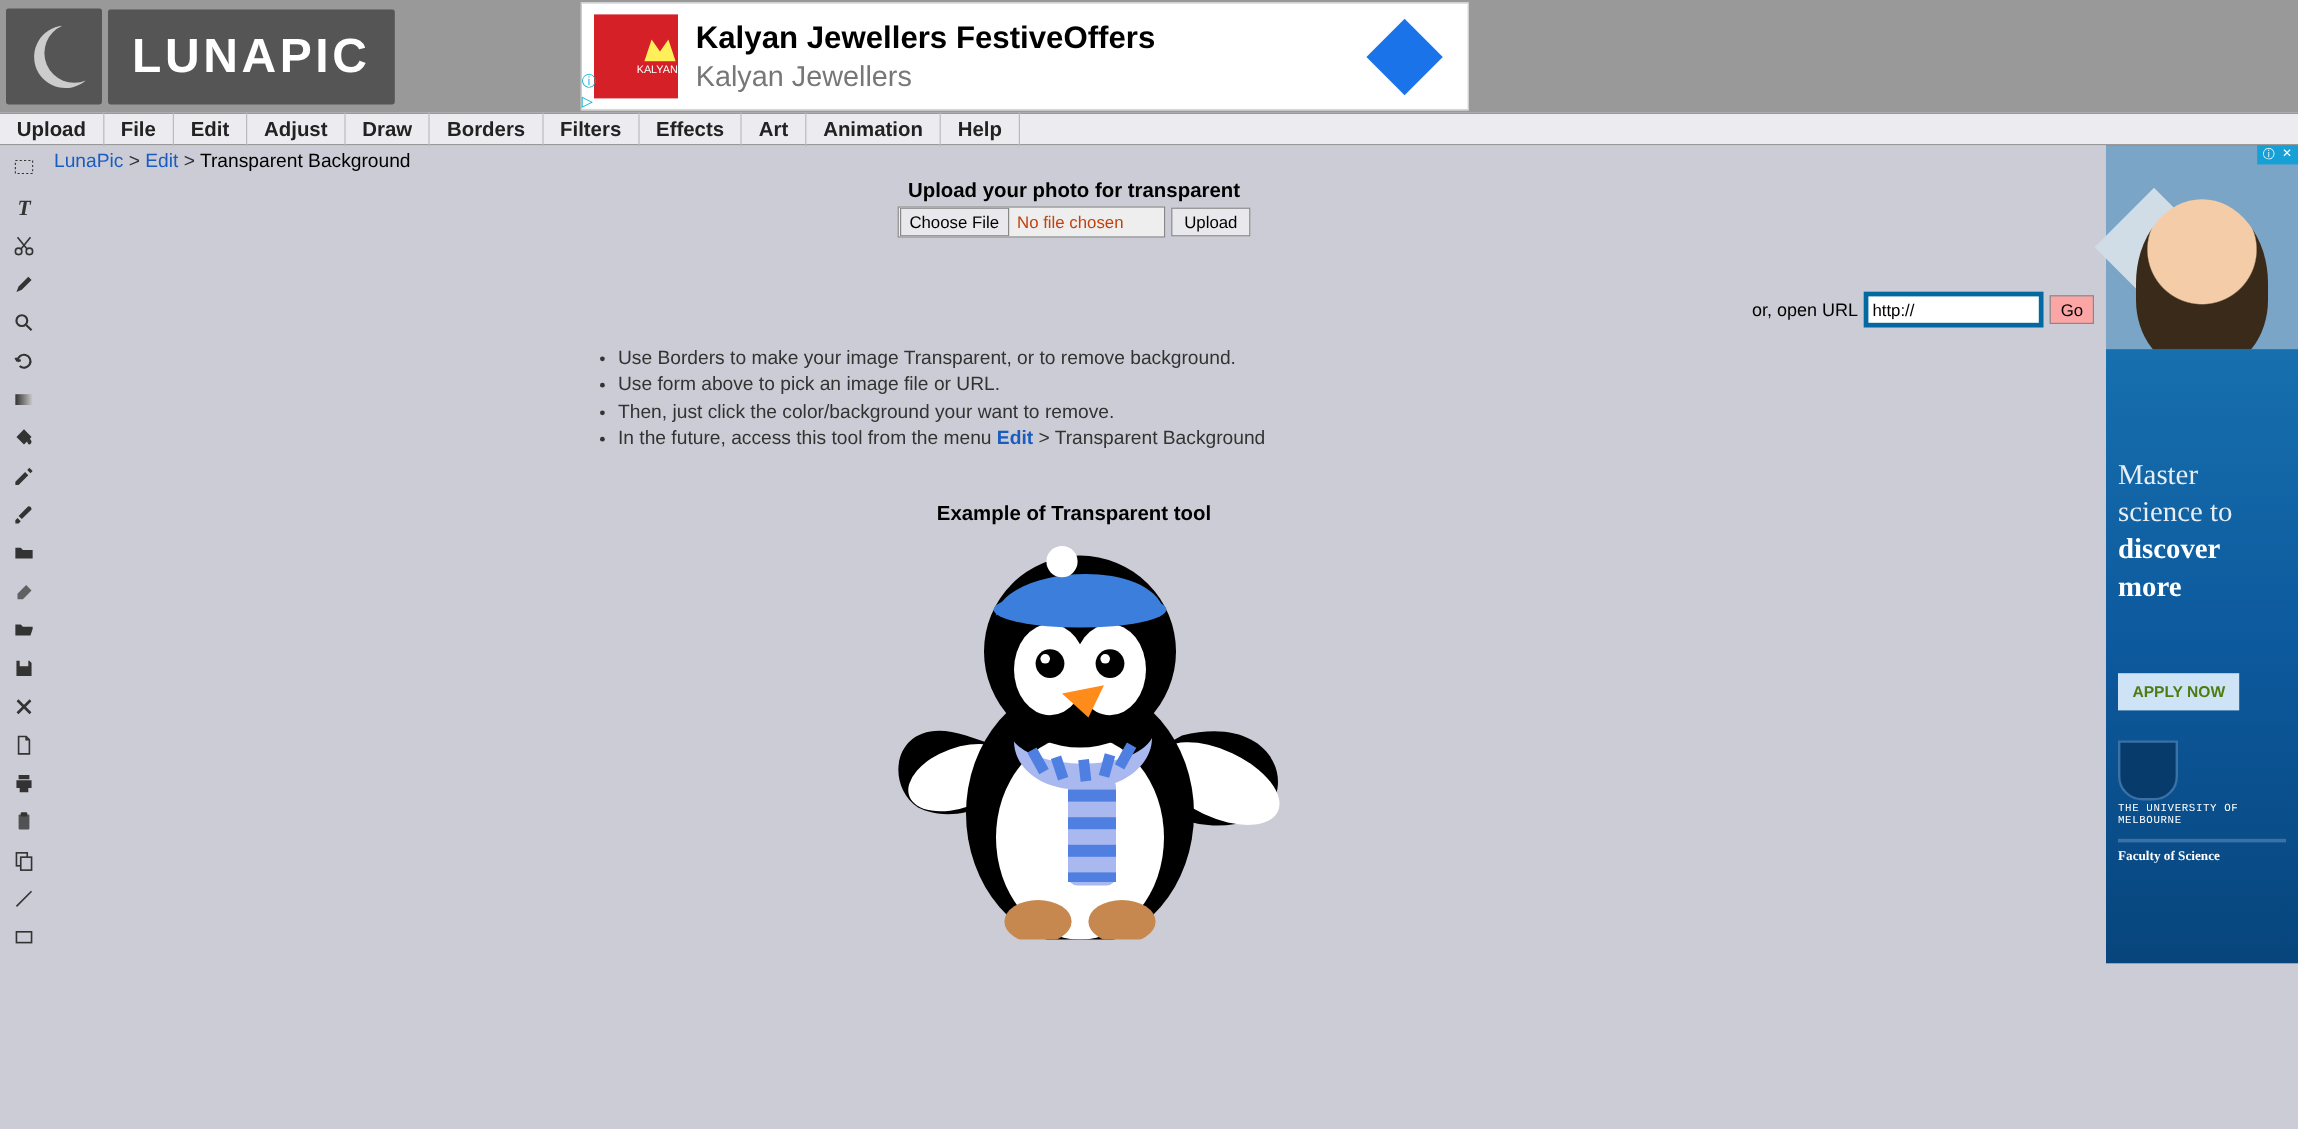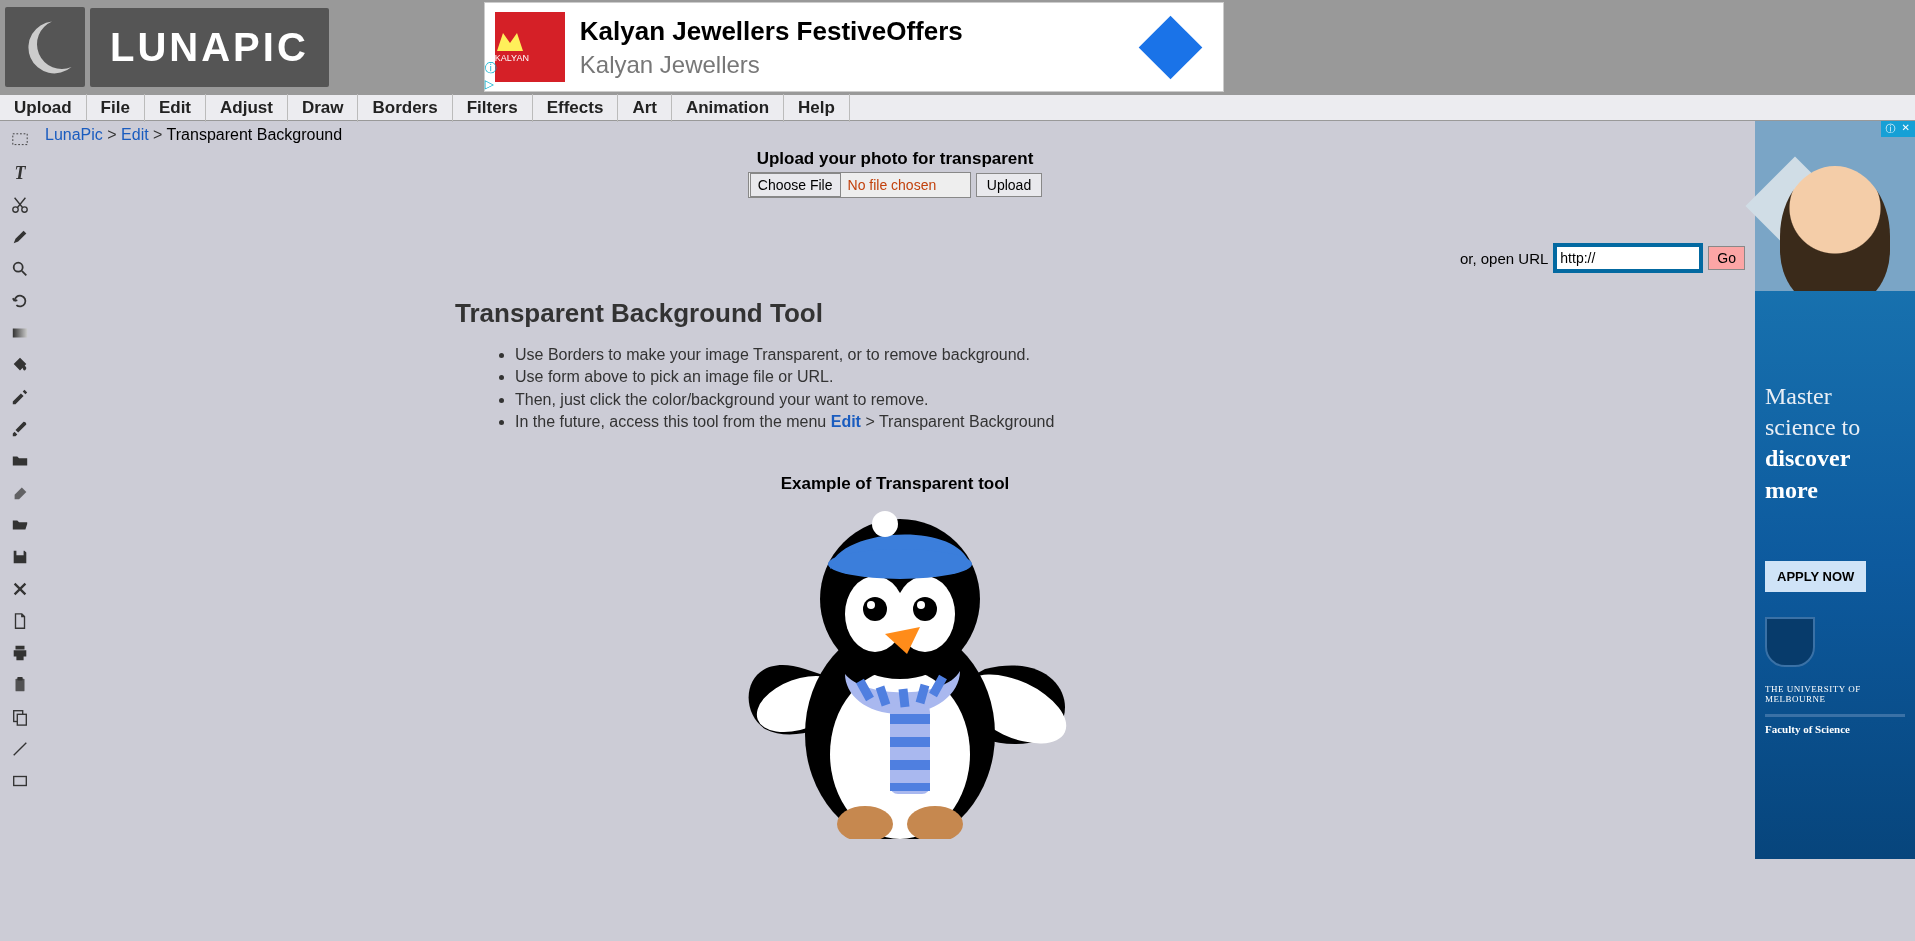--- a/index.html
+++ b/index.html
@@ -4,21 +4,21 @@
 <style>
 * { margin: 0; padding: 0; box-sizing: border-box; }
 body { font-family: Arial, Helvetica, sans-serif; background: #ccccd6; width: 1915px; }
 
 
 .header { background: #999999; height: 94px; display: flex; align-items: center; padding-left: 5px; }
 .logo-box { display: flex; align-items: center; gap: 5px; }
 .logo-moon { width: 80px; height: 80px; background: #555; display: flex; align-items: center; justify-content: center; border-radius: 2px; }
 .logo-text { background: #555; color: white; font-weight: bold; font-size: 40px; padding: 17px 20px; letter-spacing: 3px; font-family: "Arial Black", sans-serif; border-radius: 2px; }
 .ad-top { background: white; width: 740px; height: 90px; margin-left: 155px; border: 1px solid #ccc; display: flex; align-items: center; padding: 5px 10px; position: relative; }
-.ad-top .ad-logo { width: 70px; height: 70px; background: #d52027; display: flex; align-items: flex-start; justify-content: center; color: #fff; font-size: 9px; text-align: center; flex-direction: column; }
+.ad-top .ad-logo { width: 70px; height: 70px; background: #d52027; display: flex; align-items: flex-end; justify-content: center; color: #fff; font-size: 9px; text-align: center; flex-direction: column; }
 .ad-top .ad-text { margin-left: 15px; }
 .ad-top .ad-title { font-size: 26px; font-weight: bold; color: #000; }
 .ad-top .ad-sub { font-size: 24px; color: #777; margin-top: 4px; }
 .ad-top .ad-arrow { position: absolute; right: 30px; width: 45px; height: 45px; transform: rotate(45deg); background: #1a73e8; }
 .ad-top .ad-info { position: absolute; left: 0; bottom: 0; color: #00aecd; font-size: 12px; }
 
 
 .menubar { background: #ececf0; border-top: 1px solid #999; border-bottom: 1px solid #999; height: 27px; display: flex; align-items: center; }
 .menubar .menu-item { padding: 4px 14px; font-size: 17px; font-weight: bold; color: #222; border-right: 1px solid #bbb; cursor: pointer; }
 
@@ -53,23 +53,23 @@
 .example-title { text-align: center; font-weight: bold; font-size: 17px; margin-top: 40px; }
 .example-image { margin: 5px auto 0; display: block; }
 
 
 .ad-right { width: 160px; min-height: 610px; background: linear-gradient(180deg, #1e7fb8 0%, #0d5a9e 60%, #07457c 100%); color: #fff; position: relative; padding: 10px; font-family: Georgia, serif; }
 .ad-right .ad-photo { height: 170px; background: #7aa5c6; margin: -10px -10px 10px; display: flex; align-items: flex-end; justify-content: center; overflow: hidden; }
 .ad-right .ad-photo .face { width: 110px; height: 140px; background: radial-gradient(circle at 50% 30%, #f4cda8 40%, #3a2a1a 41%); border-radius: 50% 50% 40% 40%; margin-bottom: -15px; position: relative; }
 .ad-right .ad-photo .arrow-bg { position: absolute; left: 5px; top: 50px; width: 70px; height: 70px; background: #d0dde6; transform: rotate(45deg); }
 .ad-right .ad-headline { font-size: 24px; line-height: 1.3; margin-top: 90px; color: #e8eef5; }
 .ad-right .ad-headline b { color: #fff; font-weight: bold; }
-.ad-right .ad-btn { background: #cfe3f7; color: #000000; border: none; padding: 8px 12px; font-size: 13px; font-weight: bold; margin-top: 55px; cursor: pointer; }
+.ad-right .ad-btn { background: #cfe3f7; color: #4d7c0f; border: none; padding: 8px 12px; font-size: 13px; font-weight: bold; margin-top: 55px; cursor: pointer; }
 .ad-right .ad-crest { width: 50px; height: 50px; background: #073b6b; margin-top: 25px; border: 2px solid #3a71a6; border-radius: 0 0 40% 40%; }
-.ad-right .ad-uni { font-size: 9px; margin-top: 17px; letter-spacing: 0.5px; }
+.ad-right .ad-uni { font-size: 9px; margin-top: 2px; letter-spacing: 0.5px; font-family: Liberation Mono, monospace; }
 .ad-right .ad-faculty { font-size: 11px; margin-top: 10px; font-weight: bold; border-top: 3px solid #3a71a6; padding-top: 6px; }
 .ad-right .ad-close { position: absolute; top: 0; right: 0; background: #16a0d6; color: #fff; font-size: 10px; padding: 0 2px; display: flex; }
 .ad-right .ad-close span { padding: 1px 3px; cursor: pointer; }
 
 .moon-svg { fill: #ccc; }
 </style>
 </head>
 <body>
 
 <div class="header">
@@ -247,21 +247,20 @@
         <button class="upload-btn">Upload</button>
       </div>
 
       <div class="url-row">
         <span>or, open URL</span>
         <input type="text" value="http://" style="">
         <button>Go</button>
       </div>
     </div>
 
-    <h2 class="tool-heading">Transparent Background Tool</h2>
     <ul class="tool-list">
       <li>Use Borders to make your image Transparent, or to remove background.</li>
       <li>Use form above to pick an image file or URL.</li>
       <li>Then, just click the color/background your want to remove.</li>
       <li><span>In the future, access this tool from the menu </span><a href="#">Edit</a><span> &gt; Transparent Background</span></li>
     </ul>
 
     <div class="example-title">Example of Transparent tool</div>
     <svg class="example-image" width="420" height="340" viewBox="0 0 420 340">
 

